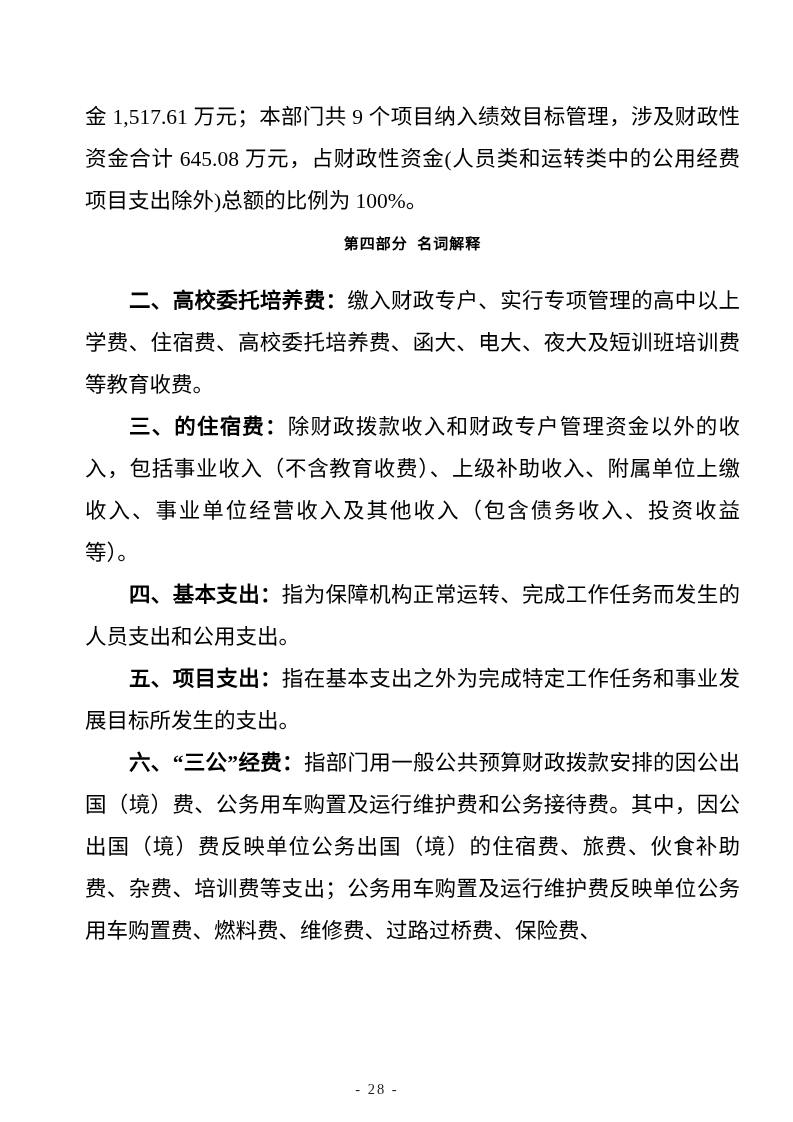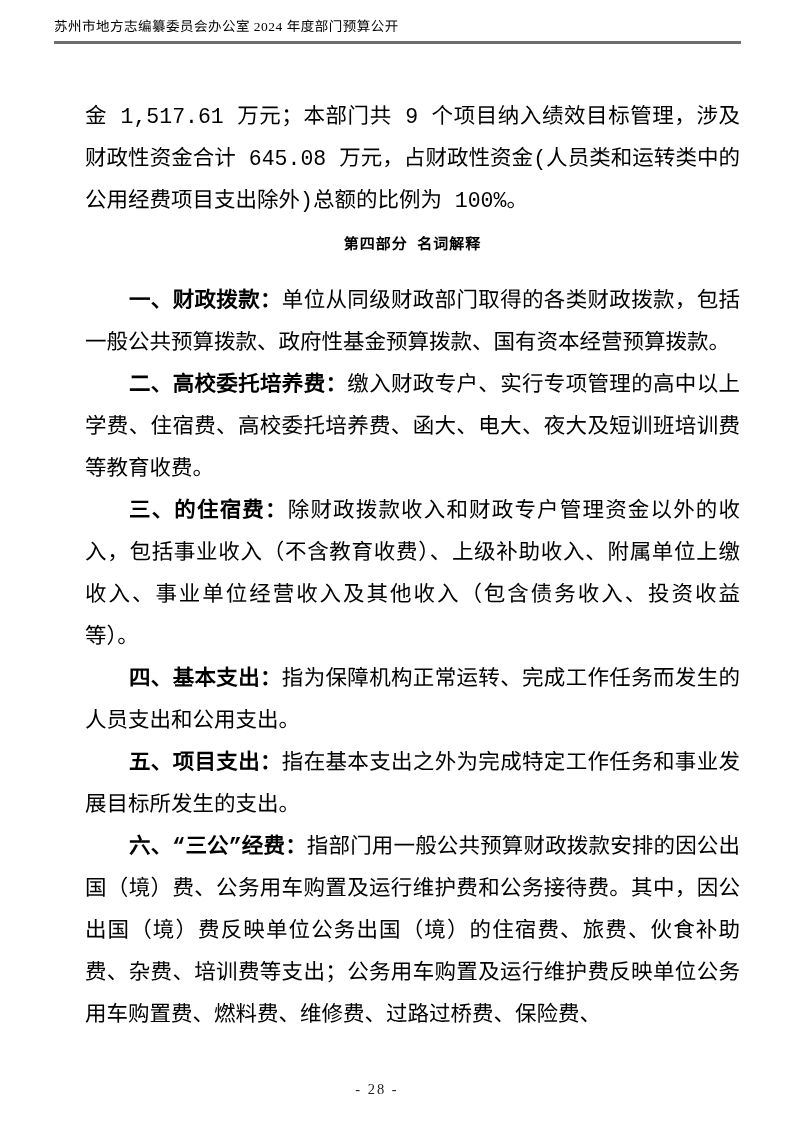--- a/index.html
+++ b/index.html
@@ -37,21 +37,20 @@
     left: 85px;
     top: 96px;
     width: 655px;
     font-size: 21.5px;
     line-height: 42px;
     text-align: justify;
     text-justify: inter-ideograph;
   }
   .para {
     margin: 0;
-    font-family: Liberation Mono, monospace;
   }
   .para-indent {
     text-indent: 44px;
   }
   .term-label {
     font-weight: 700;
   }
   .section-title {
     margin: 0 0 14px 0;
     font-size: 15px;
@@ -72,31 +71,27 @@
     line-height: 18px;
     color: #222222;
     letter-spacing: 2px;
   }
 </style>
 </head>
 <body>
 
 <div class="page">
 
-  <header class="doc-header">
-    <div class="doc-header-title">苏州市地方志编纂委员会办公室 2024 年度部门预算公开</div>
-  </header>
 
   <main class="doc-body">
 
     <p class="para">金 1,517.61 万元；本部门共 9 个项目纳入绩效目标管理，涉及财政性资金合计 645.08 万元，占财政性资金(人员类和运转类中的公用经费项目支出除外)总额的比例为 100%。</p>
 
     <h1 class="section-title">第四部分  名词解释</h1>
 
-    <p class="para para-indent"><strong class="term-label">一、财政拨款：</strong><span>单位从同级财政部门取得的各类财政拨款，包括一般公共预算拨款、政府性基金预算拨款、国有资本经营预算拨款。</span></p>
 
     <p class="para para-indent"><strong class="term-label">二、高校委托培养费：</strong><span>缴入财政专户、实行专项管理的高中以上学费、住宿费、高校委托培养费、函大、电大、夜大及短训班培训费等教育收费。</span></p>
 
     <p class="para para-indent"><strong class="term-label">三、的住宿费：</strong><span>除财政拨款收入和财政专户管理资金以外的收入，包括事业收入（不含教育收费）、上级补助收入、附属单位上缴收入、事业单位经营收入及其他收入（包含债务收入、投资收益等）。</span></p>
 
     <p class="para para-indent"><strong class="term-label">四、基本支出：</strong><span>指为保障机构正常运转、完成工作任务而发生的人员支出和公用支出。</span></p>
 
     <p class="para para-indent"><strong class="term-label">五、项目支出：</strong><span>指在基本支出之外为完成特定工作任务和事业发展目标所发生的支出。</span></p>
 
     <p class="para para-indent"><strong class="term-label">六、“三公”经费：</strong><span>指部门用一般公共预算财政拨款安排的因公出国（境）费、公务用车购置及运行维护费和公务接待费。其中，因公出国（境）费反映单位公务出国（境）的住宿费、旅费、伙食补助费、杂费、培训费等支出；公务用车购置及运行维护费反映单位公务用车购置费、燃料费、维修费、过路过桥费、保险费、</span></p>

